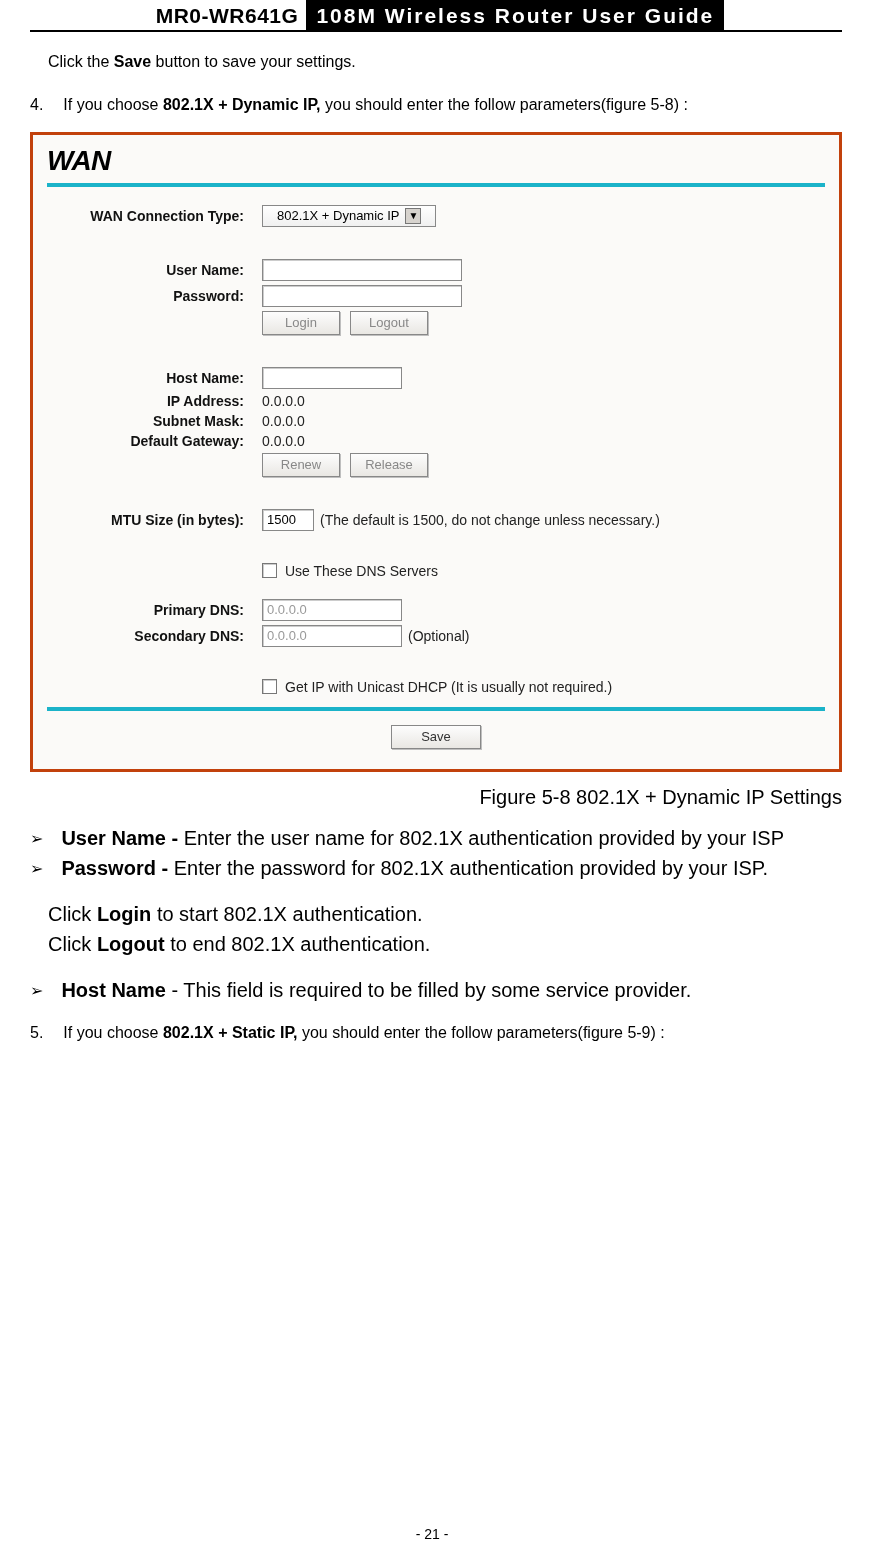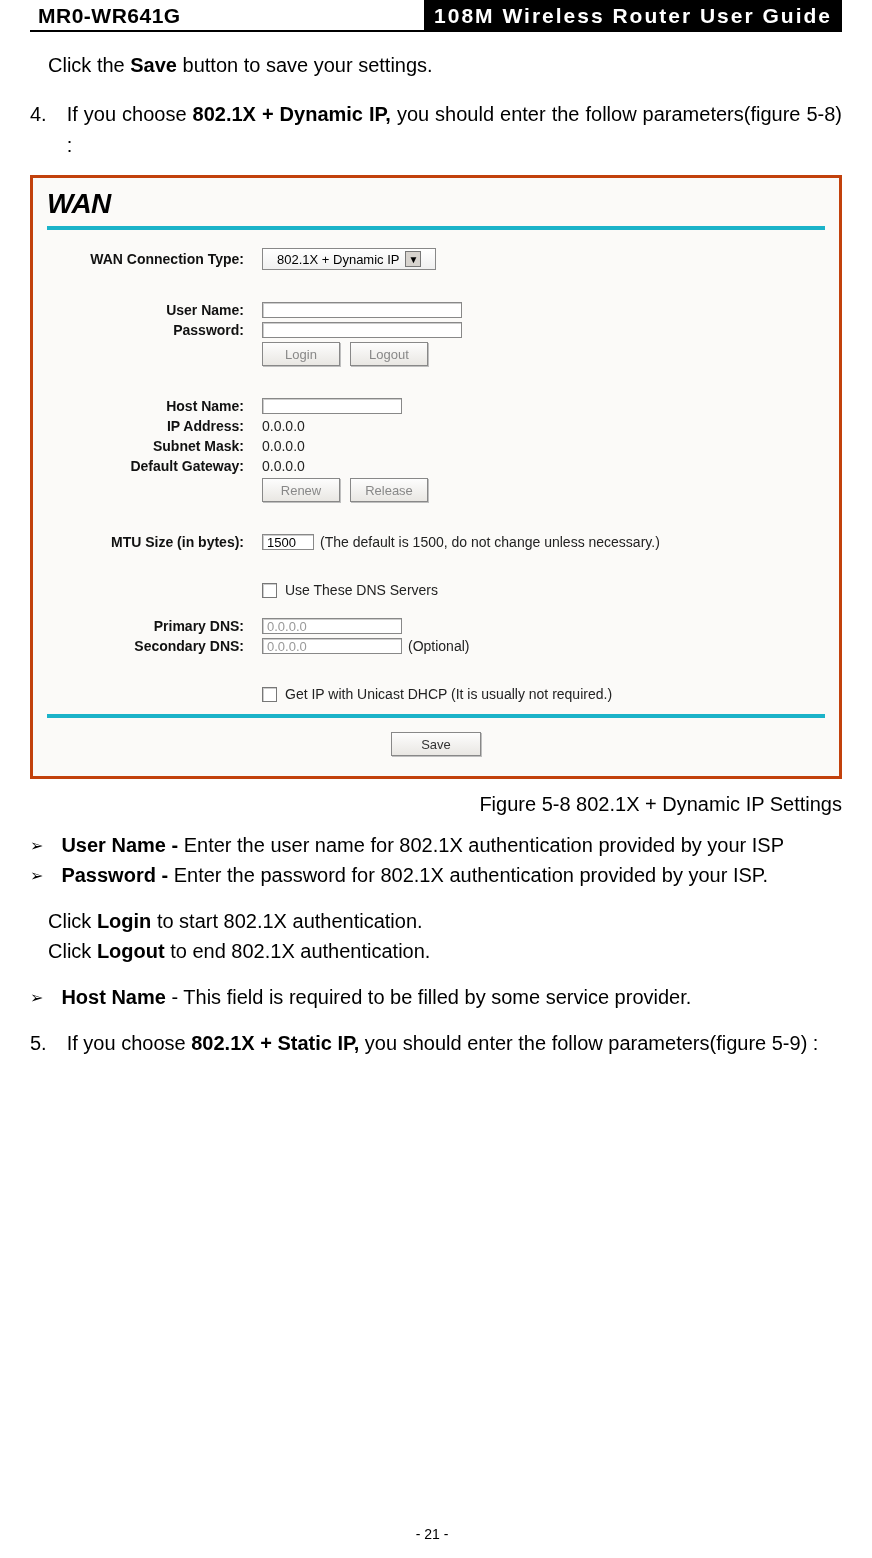--- a/index.html
+++ b/index.html
@@ -11,41 +11,41 @@
     margin: 0 auto;
     padding: 0;
   }
   .page {
     padding: 0 30px;
     position: relative;
     min-height: 1558px;
   }
   .header {
     display: flex;
-    justify-content: space-between;
+    justify-content: center;
     align-items: stretch;
     border-bottom: 2px solid #000;
     margin-bottom: 18px;
   }
   .header-left {
     font-weight: bold;
     font-size: 21px;
     padding: 4px 8px 2px 8px;
     letter-spacing: 0.5px;
   }
   .header-right {
     background: #000;
     color: #fff;
     font-weight: bold;
     font-size: 21px;
     padding: 4px 10px 2px 10px;
     letter-spacing: 2px;
   }
   .body-text {
-    font-size: 20px;
+    font-size: 16px;
     line-height: 1.55;
   }
   .intro { margin-left: 18px; margin-bottom: 18px; }
   .numbered {
     display: flex;
     gap: 20px;
     margin-bottom: 14px;
     text-align: justify;
   }
   .numbered .num { flex: 0 0 auto; }
@@ -93,21 +93,21 @@
     gap:6px;
   }
   .sel .drop {
     background:#d7d3ce;
     border:1px solid #777;
     width:16px;height:16px;
     display:flex;align-items:center;justify-content:center;
     font-size:10px;
   }
   .txtin {
-    height: 16px;
+    height: 22px;
     border: 1px solid #888;
     background: #fff;
     box-shadow: inset 1px 1px 0 #ccc;
     font-size: 13px;
     padding: 2px 4px;
   }
   .txtin.w200{width:200px;}
   .txtin.w140{width:140px;}
   .txtin.w60{width:52px;}
   .btn {

